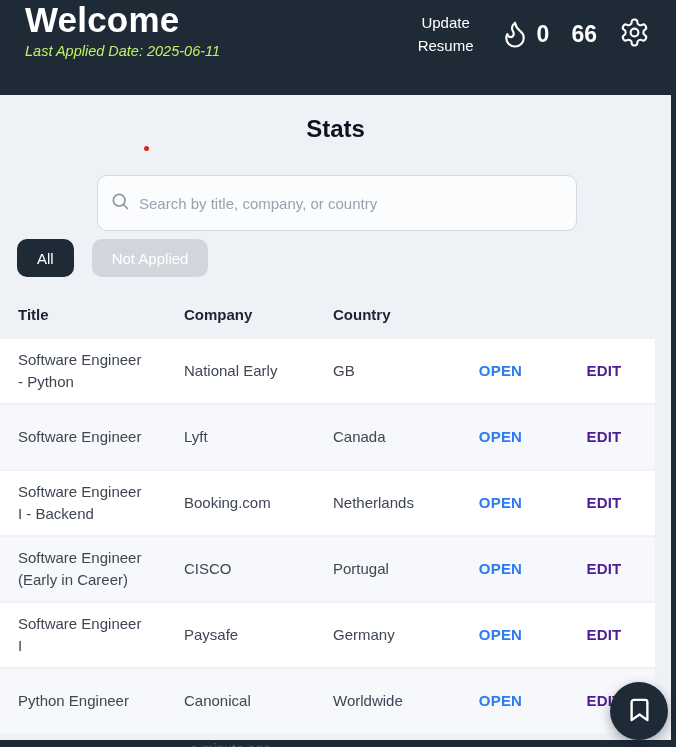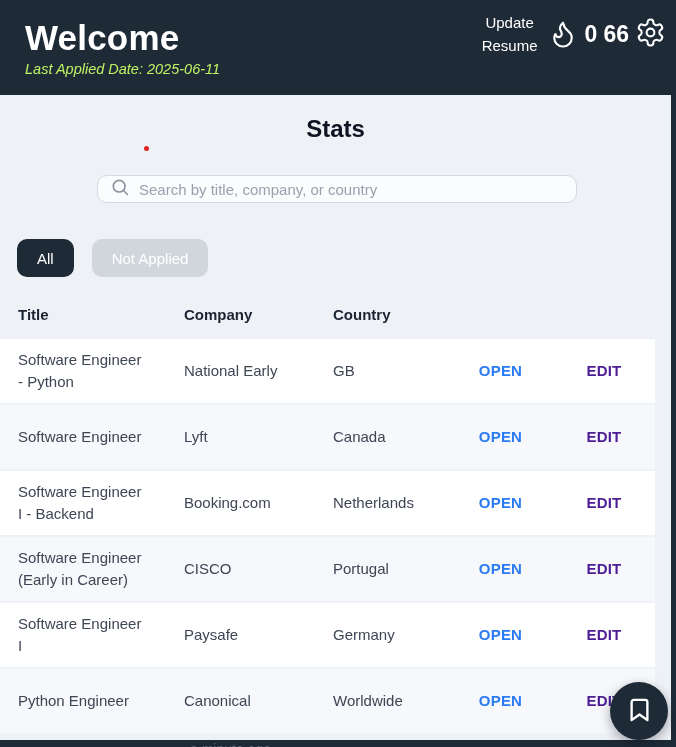--- a/index.html
+++ b/index.html
@@ -8,28 +8,28 @@
     font-family:"Liberation Sans", sans-serif;
     background:#1f2a37;
     position:relative;
     overflow:hidden;
   }
 
   
   .header {
     position:absolute; top:0; left:0; width:676px; height:95px;
     background:#1f2a37; color:#fff;
-    display:flex; align-items:center;
+    display:flex; align-items:flex-start;
   }
   .header-left { padding-left:25px; }
   .app-title { font-size:35px; font-weight:700; letter-spacing:.2px; line-height:1.15; }
   .app-subtitle { font-size:14.5px; font-style:italic; margin-top:3px; color:#bef264; }
   .header-right {
-    position:absolute; right:10px; top:0; height:68px;
-    display:flex; align-items:center; gap:6px;
+    position:absolute; right:26px; top:0; height:68px;
+    display:flex; align-items:center; gap:22px;
   }
   .update-resume {
     width:64px; text-align:center; font-size:15px; line-height:1.55;
     color:#fff; background:none; border:none; cursor:pointer;
     font-family:"Liberation Sans", sans-serif;
   }
   .streak { display:flex; align-items:center; gap:7px; }
   .streak svg { display:block; }
   .count-num { font-size:23px; font-weight:700; }
   .gear-btn { background:none; border:none; cursor:pointer; display:flex; padding:0; }
@@ -52,21 +52,21 @@
     border-bottom:3px solid transparent;
   }
   .tab.active { border-bottom-color:#0b0f14; }
   .notif-dot {
     position:absolute; left:144px; top:51px; width:5px; height:5px;
     border-radius:50%; background:#e02424;
   }
 
   
   .search-wrap {
-    position:absolute; top:80px; left:97px; width:480px; height:28px;
+    position:absolute; top:80px; left:97px; width:480px; height:56px;
     background:#fbfcfe; border:1px solid #d4d9e1; border-radius:10px;
     display:flex; align-items:center; padding:0 12px; gap:9px;
   }
   .search-wrap svg { flex:none; }
   .search-input {
     flex:1; border:none; outline:none; background:transparent;
     font-size:15px; color:#333; font-family:"Liberation Sans", sans-serif;
   }
   .search-input::placeholder { color:#9aa1ad; }
 

